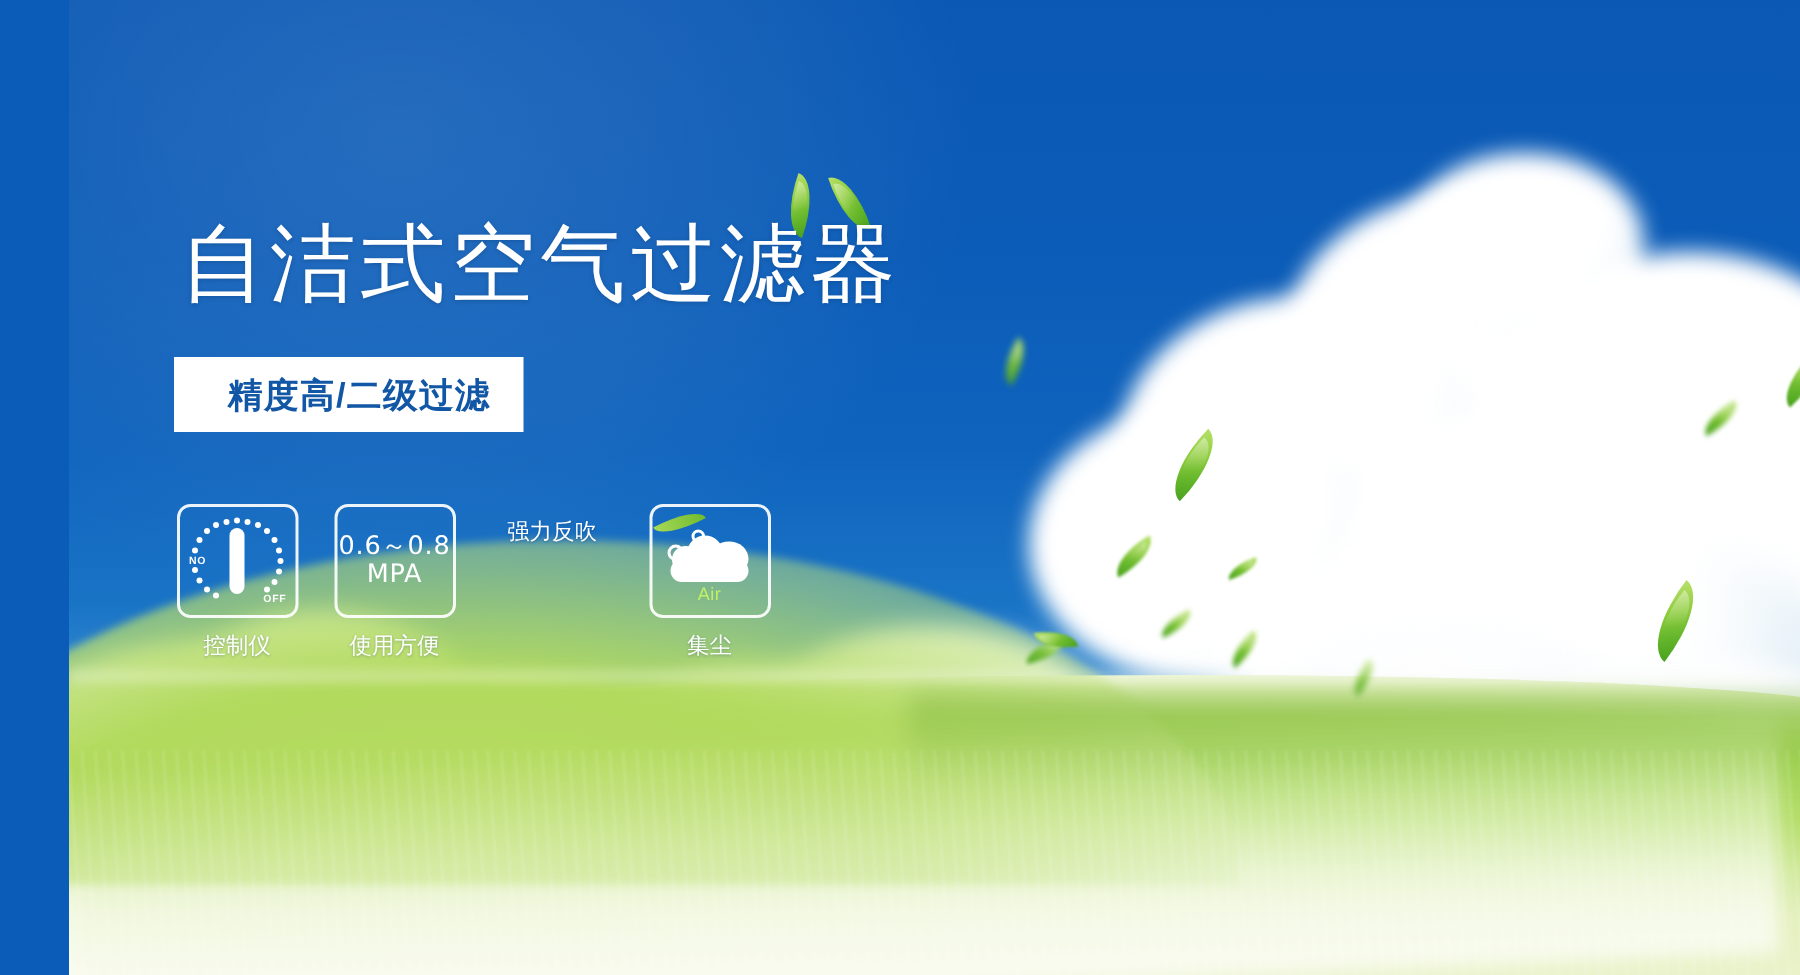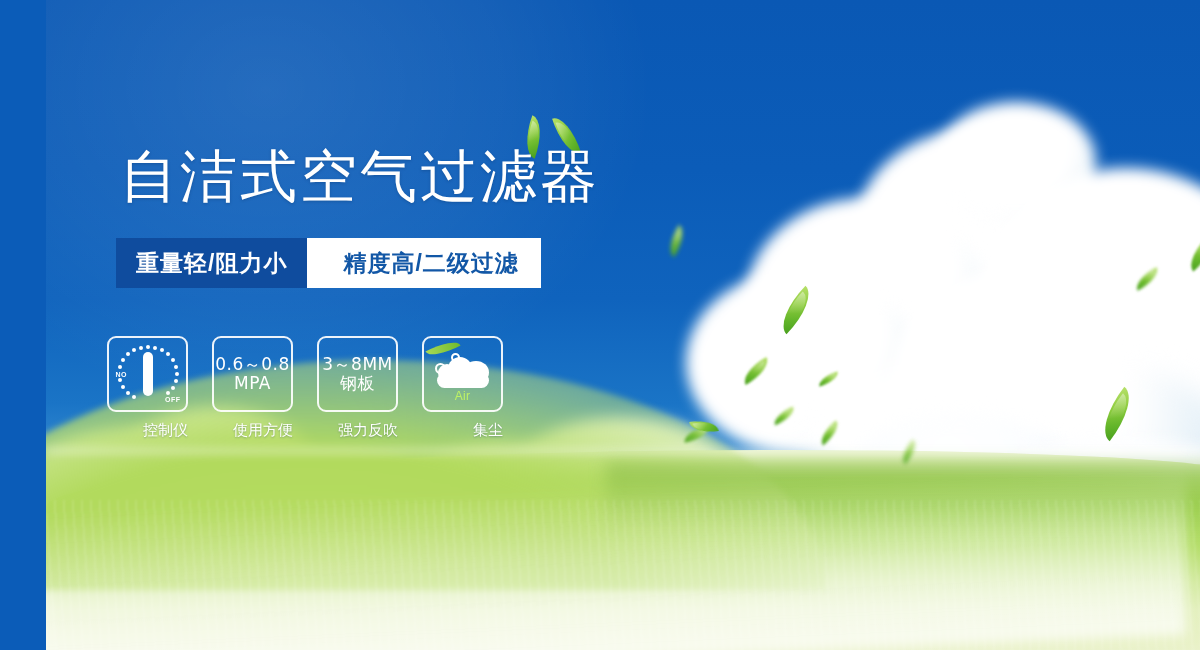--- a/index.html
+++ b/index.html
@@ -171,21 +171,21 @@
     display:flex;align-items:center;
     padding:0 22px 0 6px;
     font-size:23px;font-weight:bold;letter-spacing:1px;
   }
 
   
   .features{
     position:absolute;left:82px;top:336px;
     display:flex;gap:45px;
   }
-  .feature{width:60px;display:flex;flex-direction:column;align-items:flex-end;}
+  .feature{width:60px;display:flex;flex-direction:column;align-items:center;}
   .fbox{
     width:81px;height:76px;box-sizing:border-box;
     border:2px solid rgba(255,255,255,.92);
     border-radius:9px;
     display:flex;align-items:center;justify-content:center;
     position:relative;
   }
   .ftxt{
     color:#ffffff;text-align:center;line-height:1.13;
     font-size:17px;letter-spacing:.5px;
@@ -300,21 +300,20 @@
   <div class="leaf" style="left:645px;top:420px;width:12px;height:28px;transform:rotate(78deg);filter:blur(1.4px);opacity:.92;"></div>
   <div class="leaf" style="left:1060px;top:388px;width:22px;height:52px;transform:rotate(38deg);"></div>
   <div class="leaf" style="left:1148px;top:232px;width:17px;height:40px;transform:rotate(48deg);filter:blur(.8px);"></div>
   <div class="leaf" style="left:1095px;top:265px;width:12px;height:28px;transform:rotate(62deg);filter:blur(1.8px);"></div>
   <div class="leaf" style="left:858px;top:440px;width:10px;height:24px;transform:rotate(40deg);filter:blur(2px);opacity:.85;"></div>
   <div class="leaf" style="left:1174px;top:150px;width:11px;height:26px;transform:rotate(30deg);filter:blur(1.6px);"></div>
 
   <div class="title">自洁式空气过滤器</div>
 
   <div class="subbar">
-    <div class="sub-left">重量轻/阻力小</div>
     <div class="sub-slash"></div>
     <div class="sub-right">精度高/二级过滤</div>
   </div>
 
   <div class="features">
 
     <div class="feature">
       <div class="fbox">
         <div class="dial">
           <span class="dot" style="left:29px;top:1px;"></span>
@@ -349,26 +348,20 @@
         <div class="ftxt">
           <div>0.6～0.8</div>
           <div>MPA</div>
         </div>
       </div>
       <div class="flabel">使用方便</div>
     </div>
 
 
     <div class="feature">
-      <div class="fbox">
-        <div class="ftxt">
-          <div>3～8MM</div>
-          <div>钢板</div>
-        </div>
-      </div>
       <div class="flabel">强力反吹</div>
     </div>
 
     <div class="feature">
       <div class="fbox">
         <div class="cicon">
           <span class="streak"></span>
           <span class="puff p3"></span>
           <span class="puff p1"></span>
           <span class="puff p2"></span>

